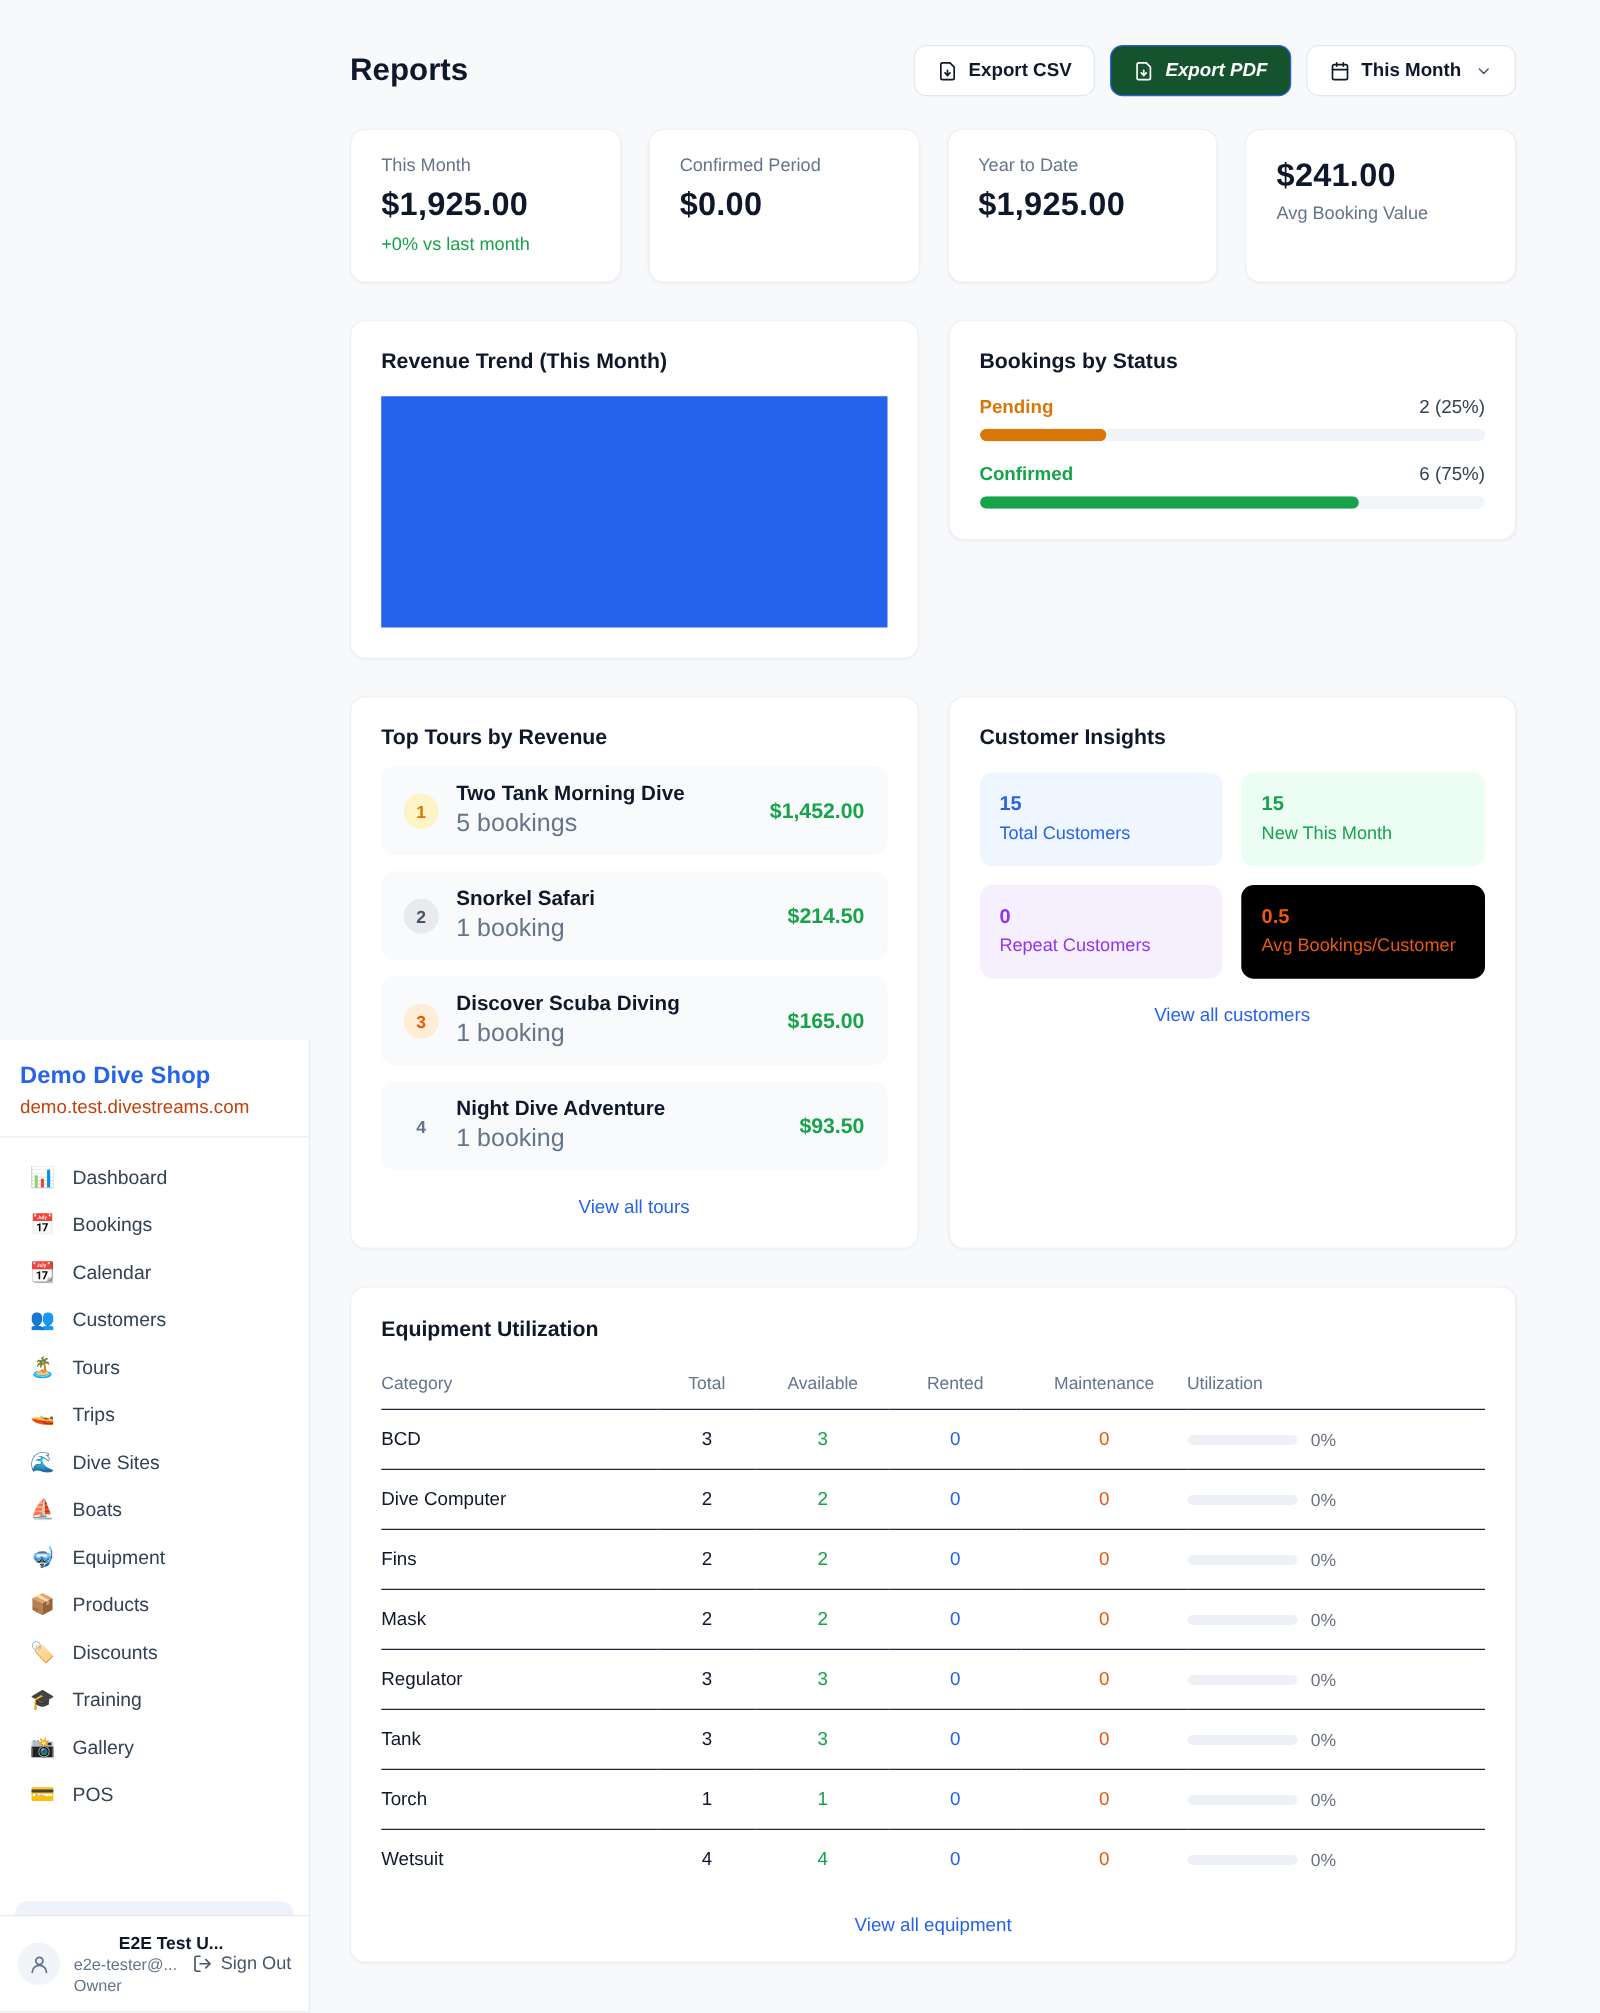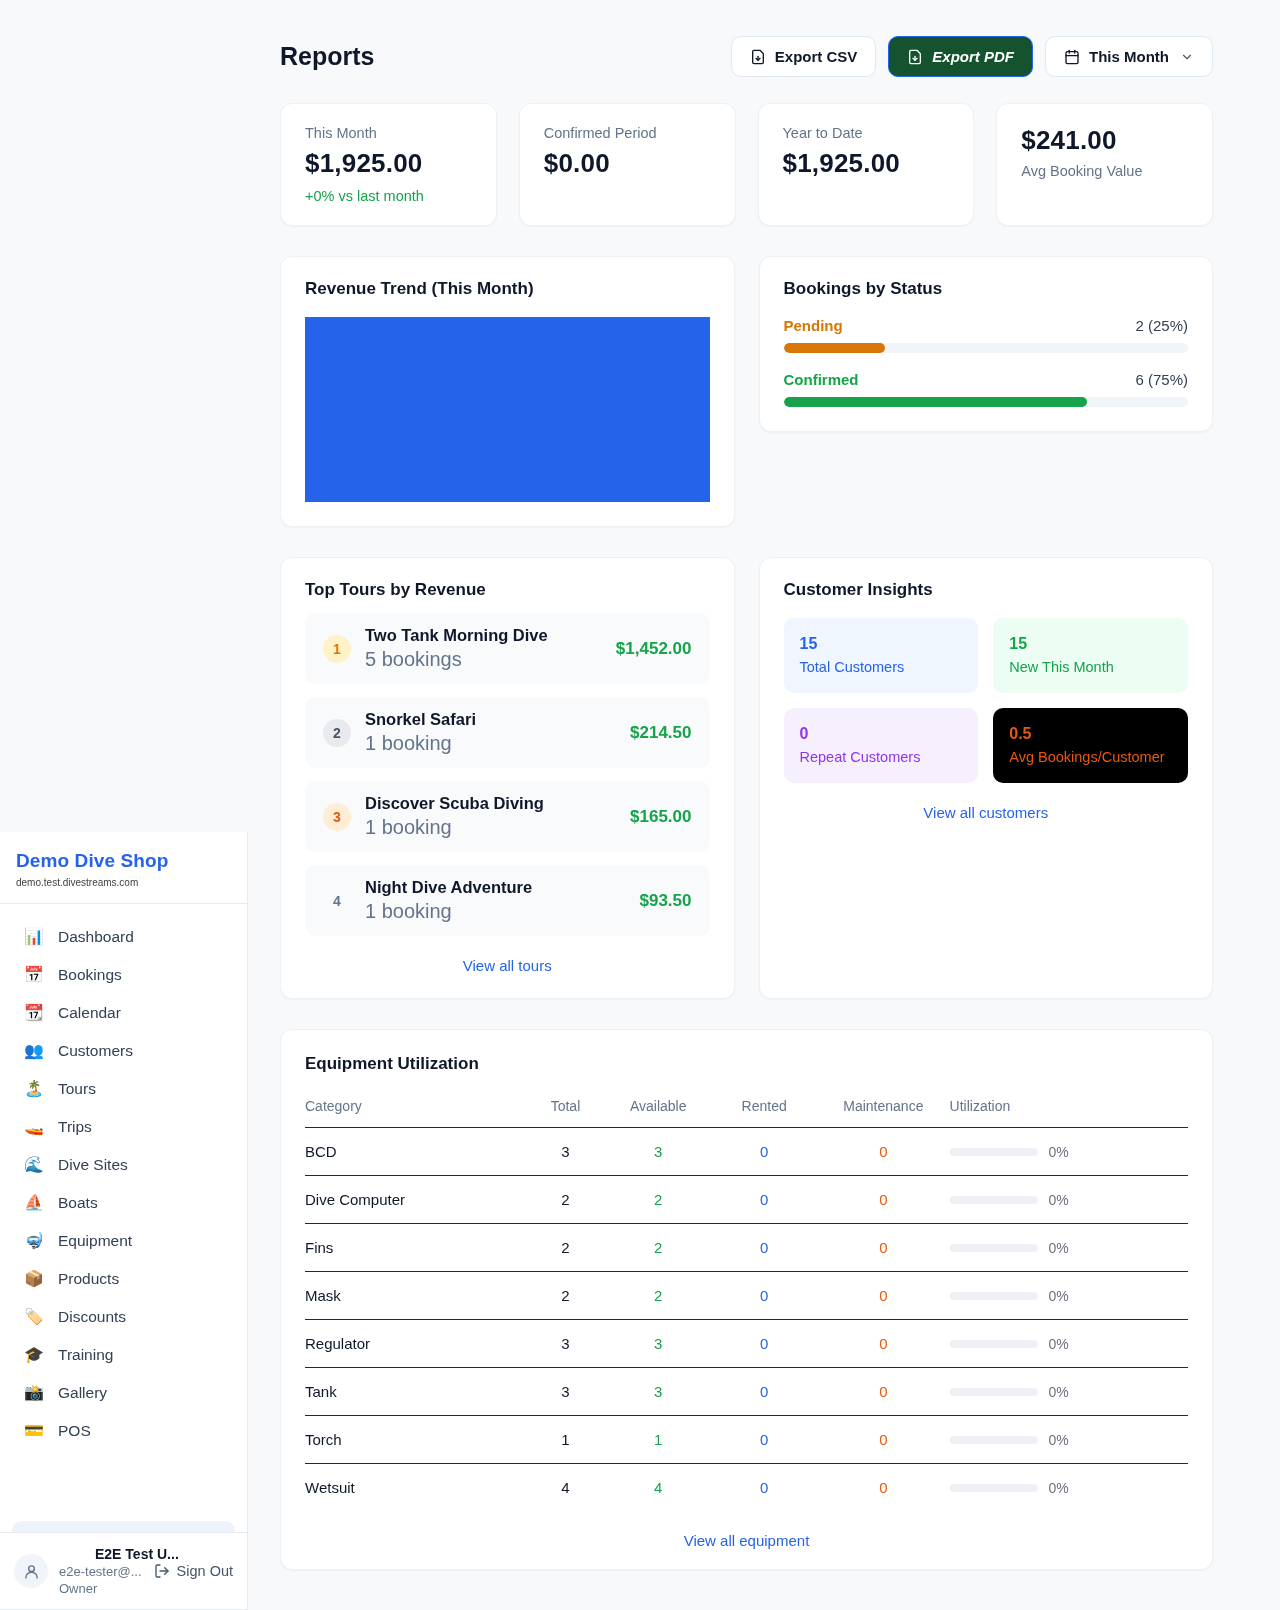--- a/index.html
+++ b/index.html
@@ -11,21 +11,21 @@
   .app { display:flex; width:1280px; min-height:1610px; align-items:flex-end; }
 
   
   .sidebar {
     width:248px; flex-shrink:0; height:778px; background:#fff;
     border-right:1px solid #e7ebf0; border-bottom:1px solid #e7ebf0;
     display:flex; flex-direction:column;
   }
   .brand { padding:18px 16px 15px; border-bottom:1px solid #e7ebf0; }
   .brand-name { color:#2563eb; font-size:19px; font-weight:700; letter-spacing:.1px; }
-  .brand-domain { color:#404040; font-size:10px; margin-top:5px; }
+  .brand-domain { color:#c2410c; font-size:15px; margin-top:5px; }
   .nav { flex:1; padding:14px 10px 0; overflow:hidden; display:flex; flex-direction:column; }
   .nav-item {
     display:flex; align-items:center; gap:13px; padding:10px 13px;
     border-radius:10px; color:#334155; font-size:15.5px; cursor:pointer;
   }
   .nav-icon { width:22px; font-size:16px; line-height:1; text-align:center; }
   .nav-partial { margin:2px 2px 0; height:11px; border-radius:10px 10px 0 0; background:#eef2fa; margin-top:auto; }
   .user {
     border-top:1px solid #e7ebf0; padding:13px 14px; display:flex;
     align-items:center; gap:11px;

